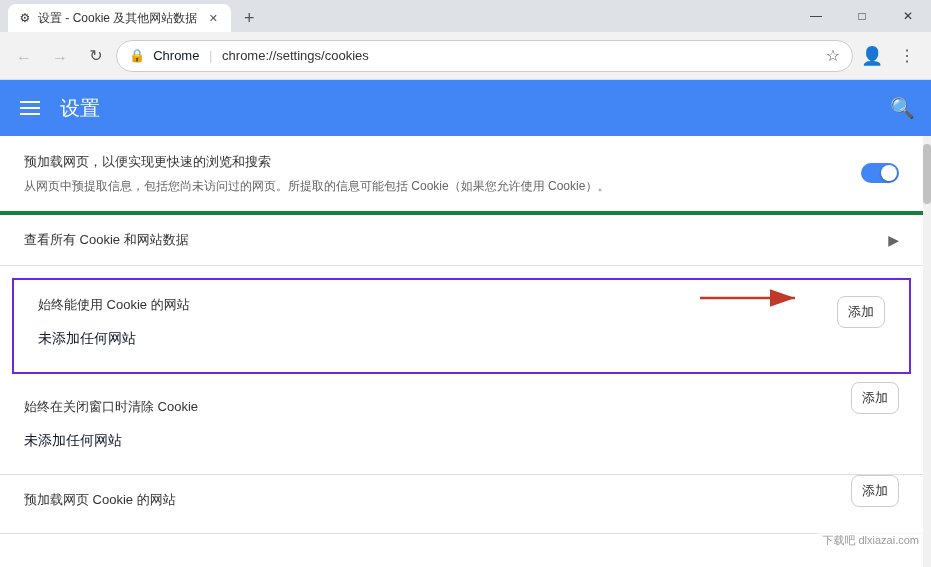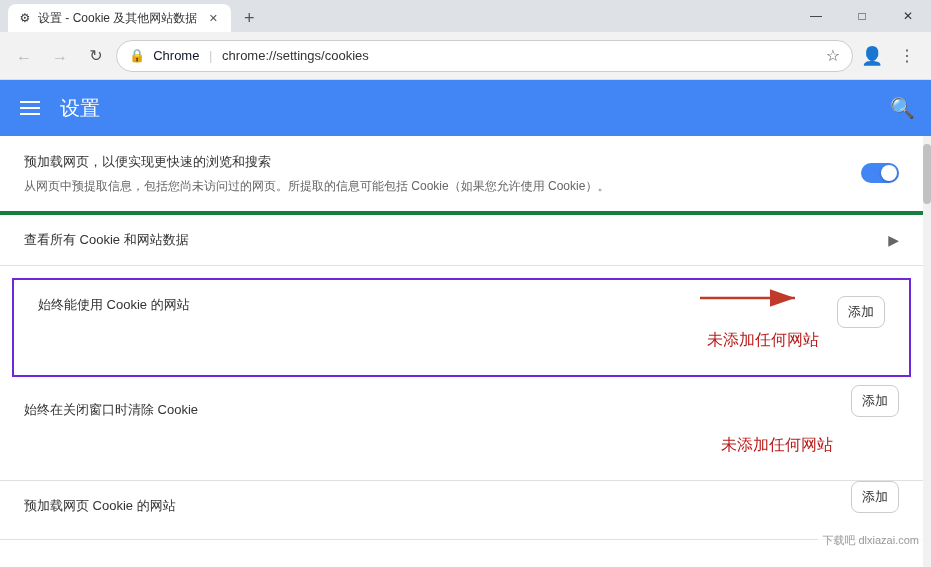--- a/index.html
+++ b/index.html
@@ -277,23 +277,23 @@
       padding: 16px 24px;
       border-bottom: 1px solid #e0e0e0;
       position: relative;
     }
     .site-section-header {
       font-size: 13px;
       color: #333;
       margin-bottom: 8px;
     }
     .site-section-empty {
-      font-size: 16px;
-      color: #b91c1c;
-      text-align: right;
+      font-size: 14px;
+      color: #0f172a;
+      text-align: left;
       padding: 8px 0;
     }
     .add-btn {
       position: absolute;
       right: 24px;
       top: 50%;
       transform: translateY(-50%);
       padding: 6px 10px;
       border: 1px solid #ccc;
       background: #fff;

